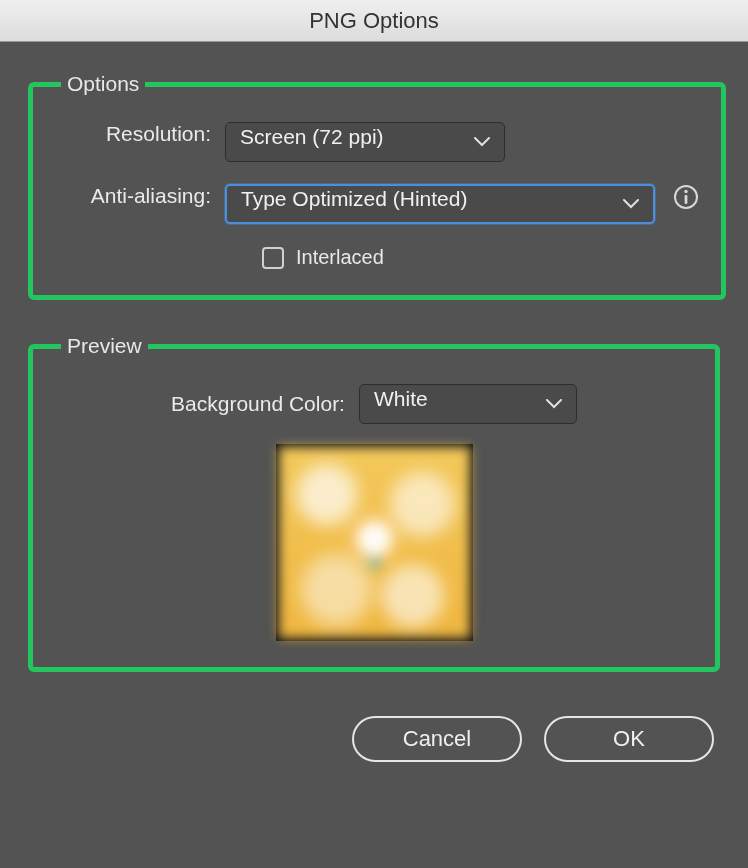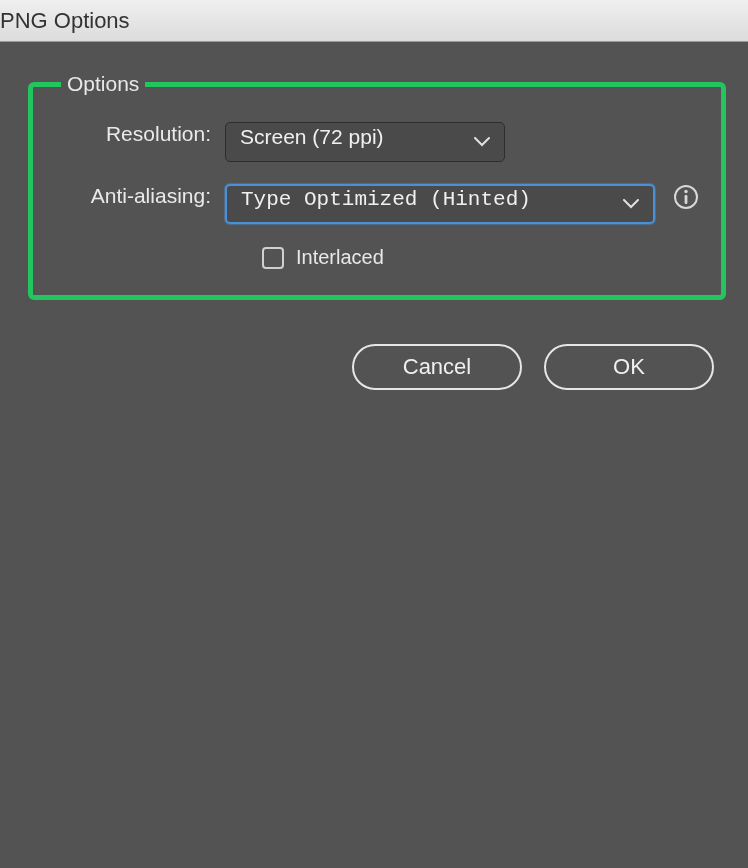--- a/index.html
+++ b/index.html
@@ -11,21 +11,21 @@
     overflow: hidden;
     color: #e8e8e8;
     font-size: 20px;
   }
   .titlebar {
     height: 42px;
     background: linear-gradient(#efefef, #dcdcdc);
     border-bottom: 1px solid #9a9a9a;
     display: flex;
     align-items: center;
-    justify-content: flex-start;
+    justify-content: center;
     color: #333;
     font-weight: 500;
     font-size: 22px;
   }
   .content {
     padding: 30px 28px 24px 28px;
   }
   fieldset {
     border: 5px solid #22c55e;
     border-radius: 6px;
@@ -171,21 +171,21 @@
         <span class="chevron">
           <svg width="16" height="10" viewBox="0 0 16 10">
               <path d="M1 1 L8 8 L15 1" stroke="#e0e0e0" stroke-width="2" fill="none" stroke-linecap="round"></path>
             </svg>
         </span>
       </div>
     </div>
 
     <div class="row">
       <div class="label">Anti-aliasing:</div>
-      <div class="select focused" style="width:430px;font-family:Liberation Mono, monospace;">
+      <div class="select focused" style="width:430px;">
         <span>Type Optimized (Hinted)</span>
         <span class="chevron">
           <svg width="16" height="10" viewBox="0 0 16 10">
               <path d="M1 1 L8 8 L15 1" stroke="#e0e0e0" stroke-width="2" fill="none" stroke-linecap="round"></path>
             </svg>
         </span>
       </div>
       <span class="info-icon">
         <svg width="26" height="26" viewBox="0 0 26 26">
           <circle cx="13" cy="13" r="11" stroke="#d8d8d8" stroke-width="2" fill="none"></circle>
@@ -194,20 +194,41 @@
         </svg>
       </span>
     </div>
 
     <div class="checkbox-wrap">
       <div class="checkbox"></div>
       <span>Interlaced</span>
     </div>
   </fieldset>
 
+  <fieldset>
+    <legend>Preview</legend>
+
+    <div class="preview-row">
+      <div class="label">Background Color:</div>
+      <div class="select" style="width:218px;">
+        <span>White</span>
+        <span class="chevron">
+          <svg width="16" height="10" viewBox="0 0 16 10">
+              <path d="M1 1 L8 8 L15 1" stroke="#e0e0e0" stroke-width="2" fill="none" stroke-linecap="round"></path>
+            </svg>
+        </span>
+      </div>
+    </div>
+
+    <div class="thumb-wrap">
+      <div class="thumb-outer">
+        <div class="thumb"></div>
+      </div>
+    </div>
+  </fieldset>
 
   <div class="button-row">
     <div class="btn">
       <span>Cancel</span>
     </div>
     <div class="btn">
       <span>OK</span>
     </div>
   </div>
 

